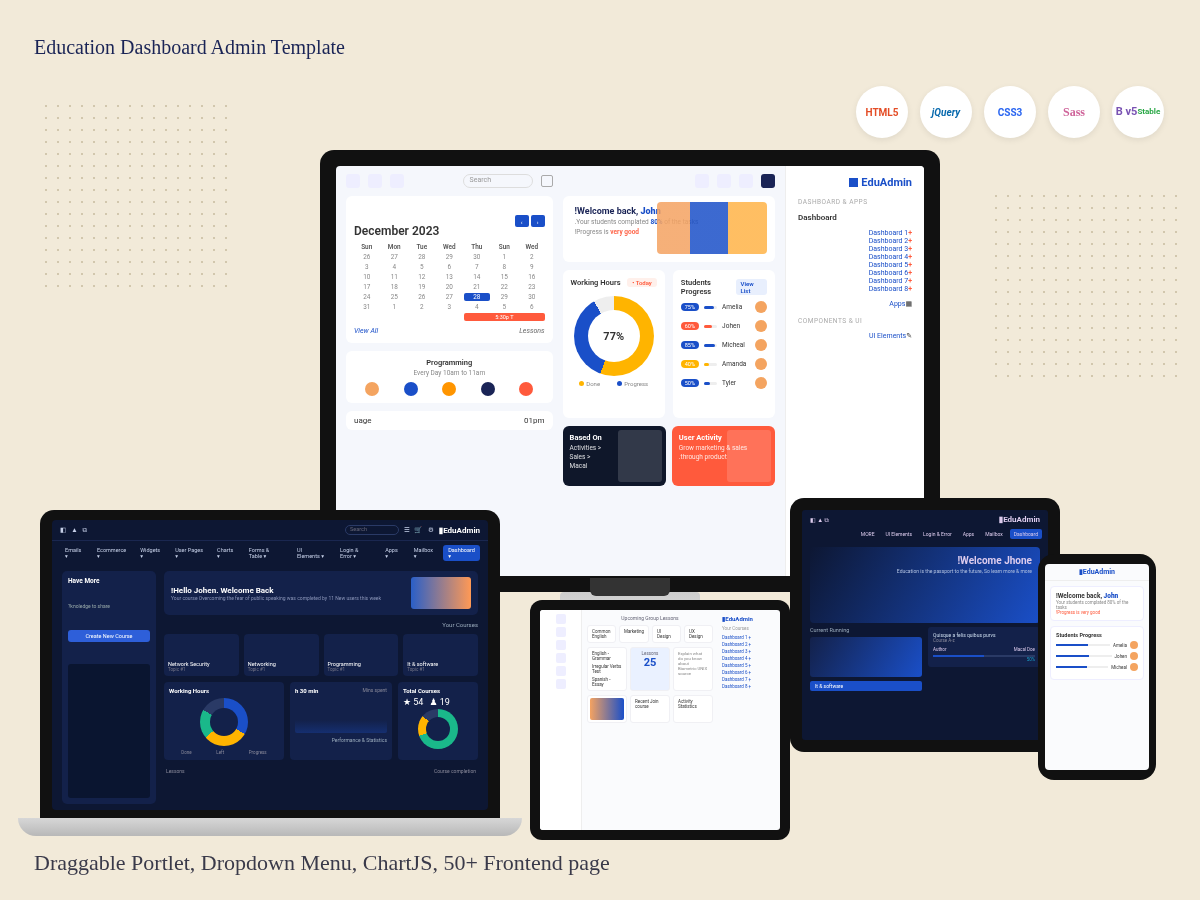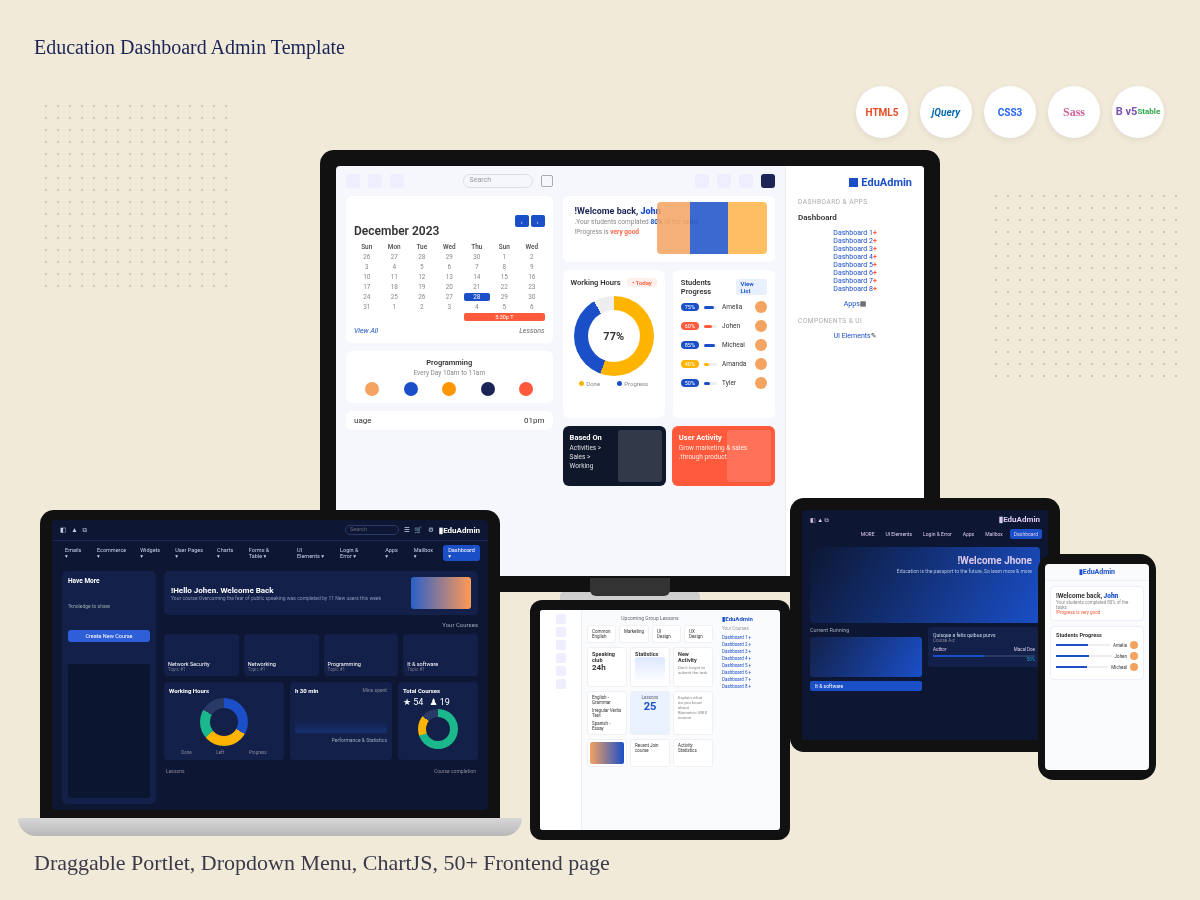--- a/index.html
+++ b/index.html
@@ -88,21 +88,21 @@
 .tile { flex:1; border-radius:6px; padding:7px; color:#fff; font-size:6.5px; position:relative; overflow:hidden; }
 .tile.bl { background:#0f172a; }
 .tile.or { background:#ff5a3c; }
 .tile h4 { font-size:7.5px; margin-bottom:2px; }
 .tile .lines div { opacity:.85; margin-top:1px; }
 .tile .fig { position:absolute; right:4px; top:4px; bottom:4px; width:44px; background:rgba(255,255,255,.15); border-radius:3px; }
 
 .m-brand { font-size:11px; font-weight:700; color:#1a4fc8; text-align:right; }
 .m-brand .sq { display:inline-block; width:9px; height:9px; background:#1a4fc8; margin-right:3px; vertical-align:-1px; }
 .m-sec { font-size:6.5px; color:#aaa; letter-spacing:.5px; margin-top:2px; }
-.m-link { display:flex; justify-content:center; font-size:7px; }
+.m-link { display:flex; justify-content:flex-end; font-size:7px; }
 .m-link a { color:#1a4fc8; }
 .m-link .plus { color:#ff5a3c; font-weight:700; }
 
 
 .laptop { position:absolute; left:40px; top:510px; width:460px; }
 .lap-bezel { background:#111; border-radius:14px 14px 0 0; padding:10px 12px 8px; }
 .lap-screen { background:#0d1733; border-radius:4px; height:290px; color:#c6d0e8; font-size:6.5px; display:flex; flex-direction:column; overflow:hidden; }
 .lap-base { height:18px; background:linear-gradient(#d7d7d7,#b8b8b8); border-radius:0 0 18px 18px; margin:0 -22px; }
 .lap-top { display:flex; align-items:center; padding:5px 8px; border-bottom:1px solid #1a2750; gap:5px; }
 .lap-top .sp { flex:1; }
@@ -377,21 +377,21 @@
         </div>
       </div>
 
       <div class="m-row3">
         <div class="tile bl">
           <div class="fig"></div>
           <h4>Based On</h4>
           <div class="lines">
                 <div>Activities &gt;</div>
                 <div>Sales &gt;</div>
-                <div>Working</div>
+                <div>Macal</div>
               </div>
         </div>
         <div class="tile or">
           <div class="fig"></div>
           <h4>User Activity</h4>
           <div class="lines">
                 <div>Grow marketing &amp; sales</div>
                 <div>.through product</div>
               </div>
         </div>
@@ -563,25 +563,20 @@
   </div>
   <div class="t2-main">
     <div style="text-align:center;font-size:5px;color:#667">Upcoming Group Lessons</div>
     <div style="display:grid;grid-template-columns:repeat(4,1fr);gap:3px" id="t2cards">
             <div class="t2-card" style="font-size: 4.5px;">Common English</div>
             <div class="t2-card" style="font-size: 4.5px;">Marketing</div>
             <div class="t2-card" style="font-size: 4.5px;">UI Design</div>
             <div class="t2-card" style="font-size: 4.5px;">UX Design</div>
           </div>
     <div style="display:grid;grid-template-columns:1fr 1fr 1fr;gap:3px">
-      <div class="t2-card"><b>Speaking club</b><div style="font-size:8px;font-weight:700">24h</div></div>
-      <div class="t2-card"><b>Statistics</b><div class="t2-spark"></div></div>
-      <div class="t2-card"><b>New Activity</b><div style="font-size:4.3px;color:#888;margin-top:2px">Don't forget to submit the task</div></div>
-    </div>
-    <div style="display:grid;grid-template-columns:1fr 1fr 1fr;gap:3px">
       <div class="t2-card">
               <div style="font-size:4.5px">English - Grammar</div>
               <div style="font-size:4.5px;margin-top:3px">Irregular Verbs Test</div>
               <div style="font-size:4.5px;margin-top:3px">Spanish - Essay</div>
             </div>
       <div class="t2-card" style="background:#eaf1ff;text-align:center">
               <div style="font-size:4.5px;color:#667">Lessons</div>
               <div style="font-size:11px;font-weight:700;color:#1a4fc8">25</div>
             </div>
       <div class="t2-card">

